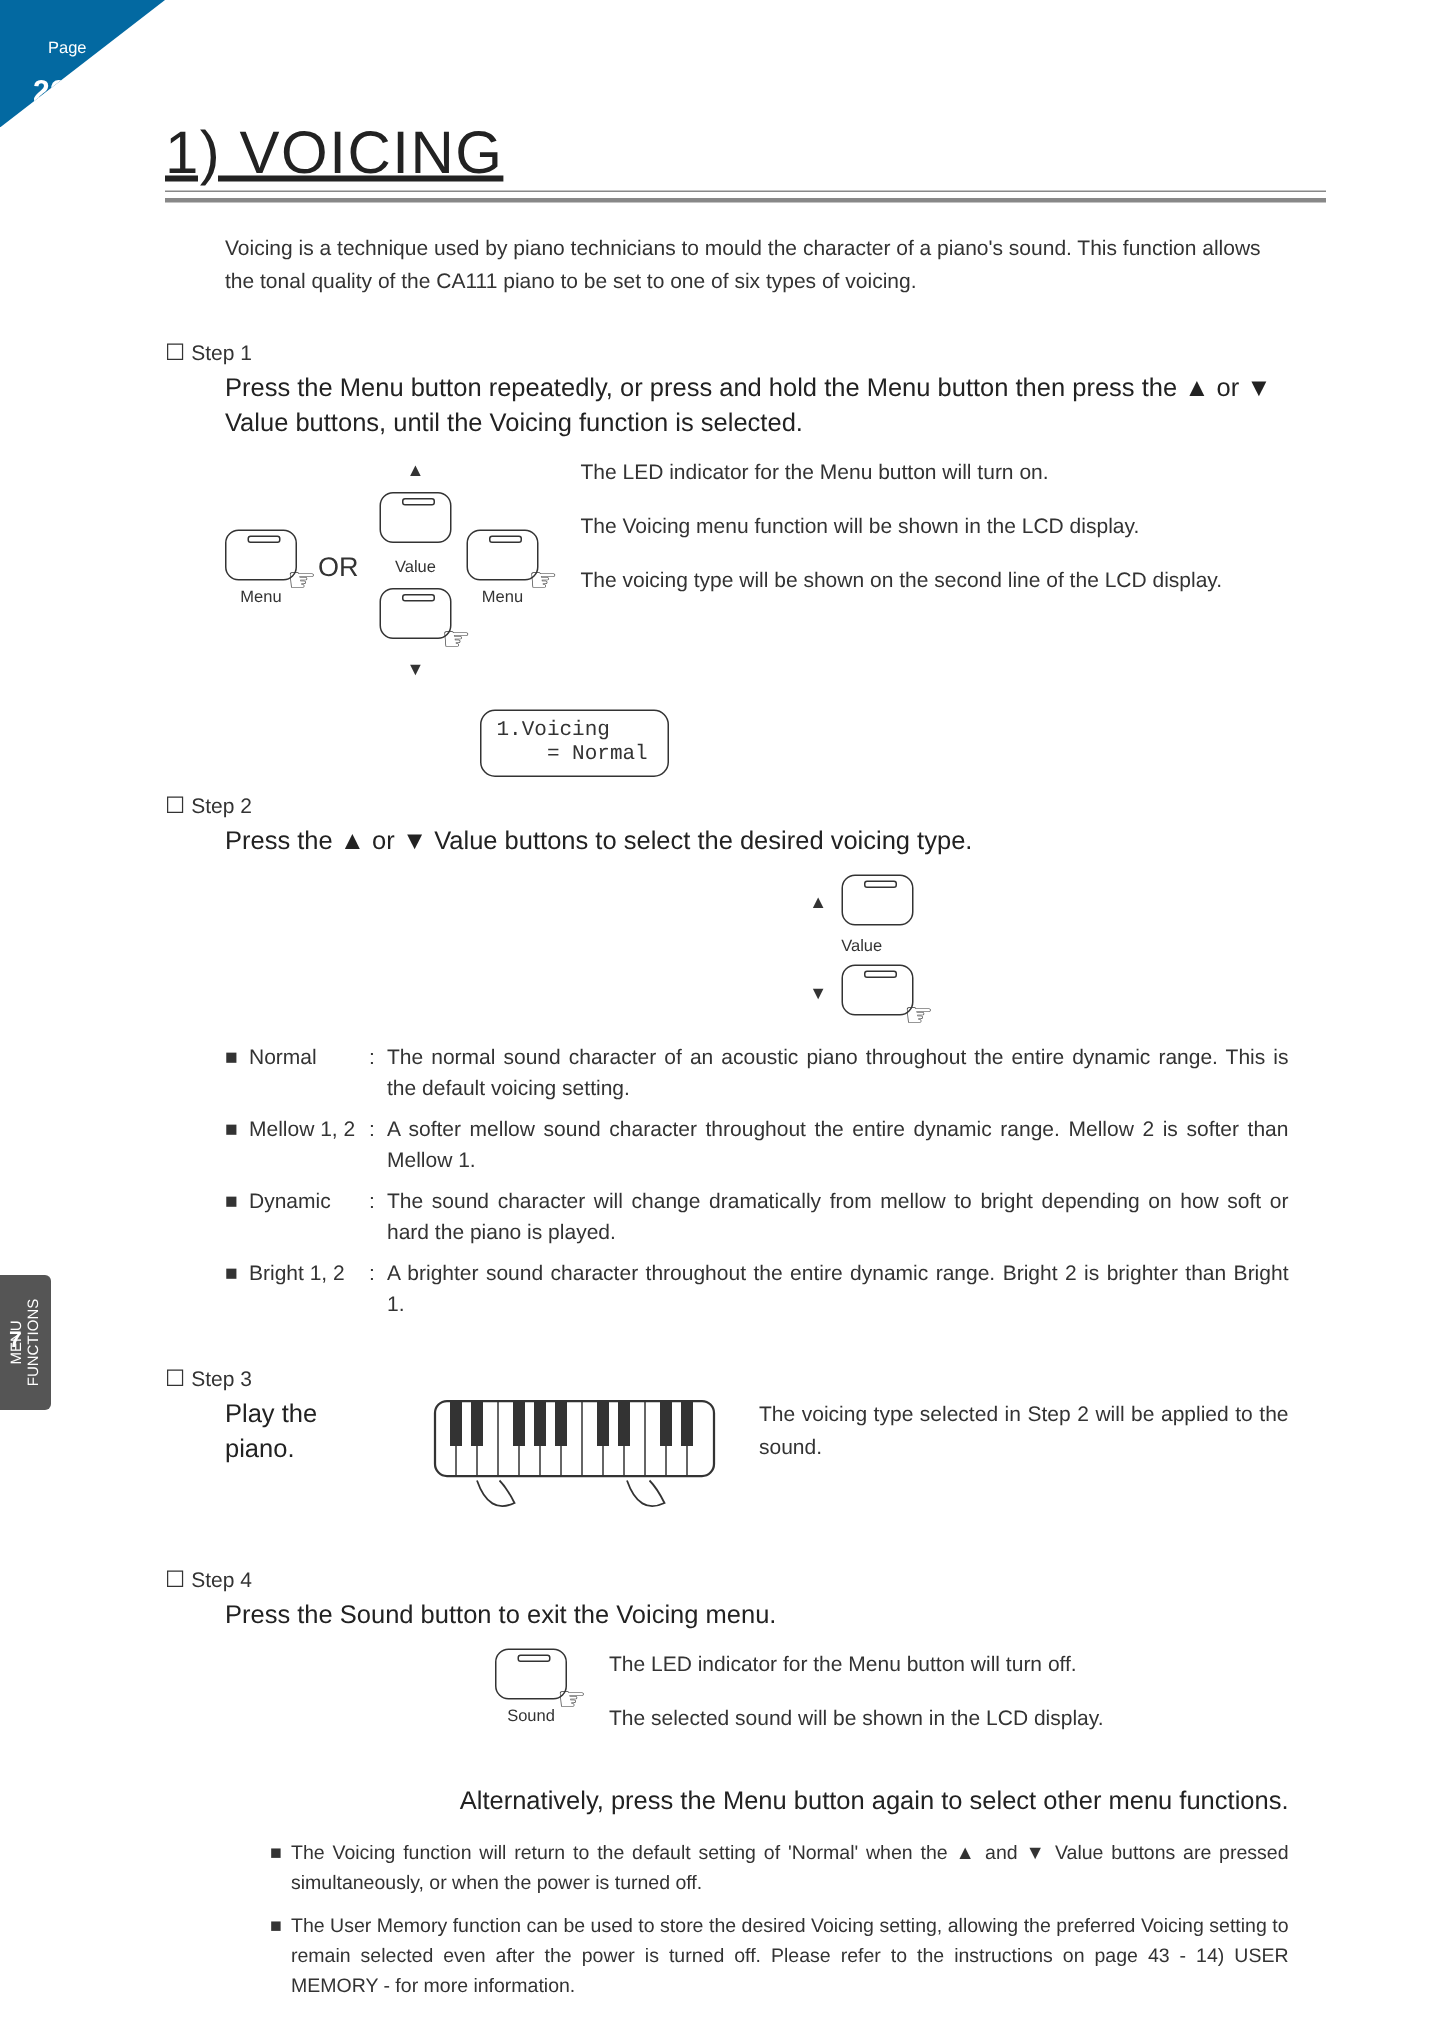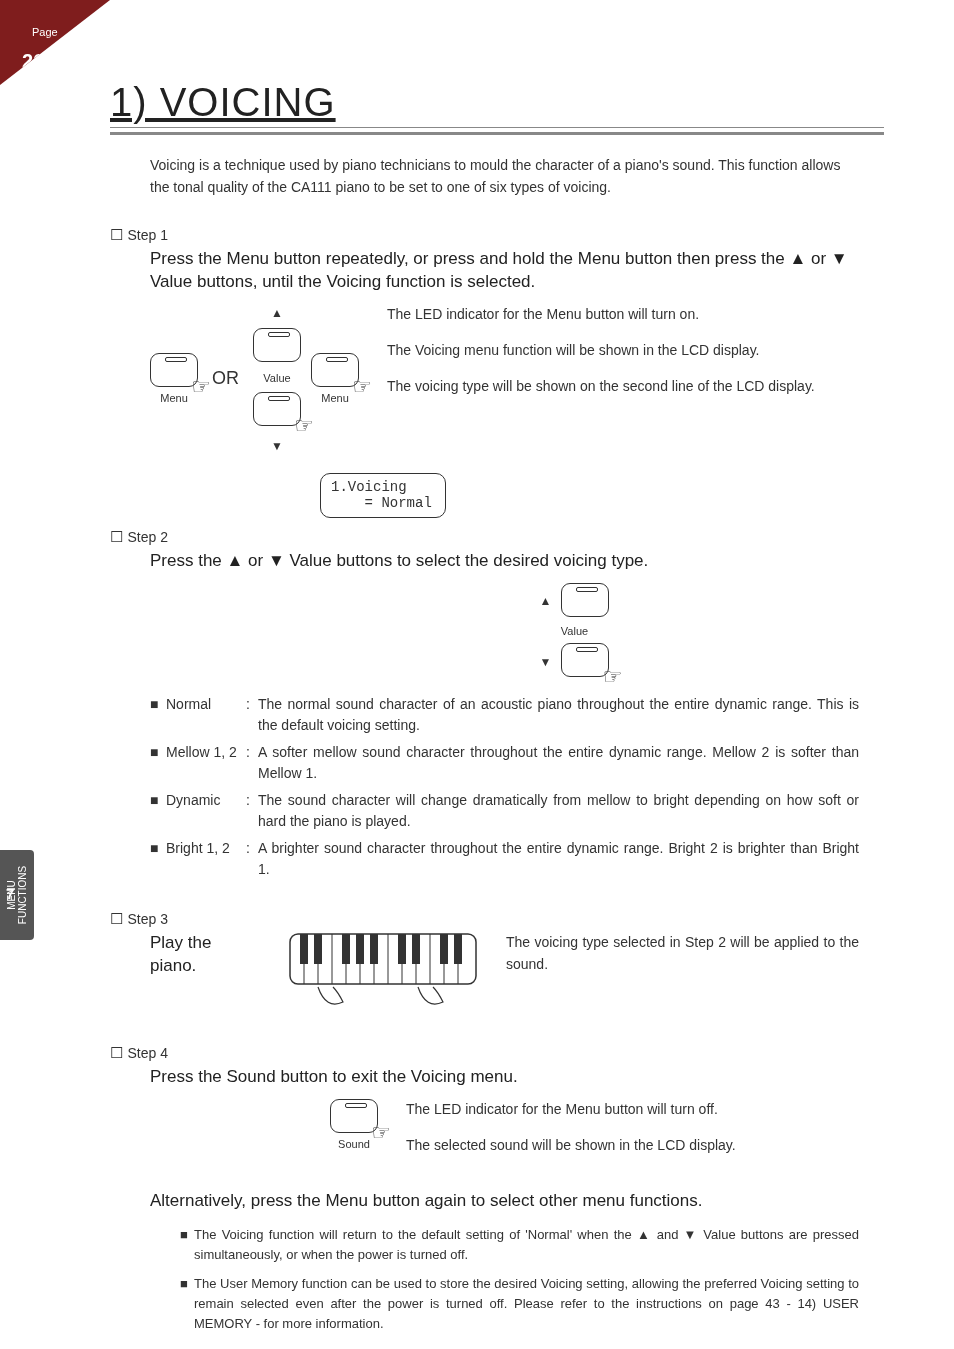--- a/index.html
+++ b/index.html
@@ -9,21 +9,21 @@
     background: #fff;
     width: 954px;
     height: 1349px;
     position: relative;
     font-size: 14px;
   }
   .corner-tab {
     position: absolute;
     top: 0; left: 0;
     width: 110px; height: 85px;
-    background: #7f1d1d;
+    background: #0369a1;
     clip-path: polygon(0 0, 100% 0, 0 100%);
     color: #fff;
   }
   .corner-tab .lbl {
     position: absolute;
     top: 26px; left: 32px;
     font-size: 11px;
   }
   .corner-tab .num {
     position: absolute;
@@ -367,21 +367,21 @@
         <span class="btn"><span class="hand">☞</span></span>
       </div>
       <div class="btn-lbl">Sound</div>
     </div>
     <div class="sidecol">
       <p>The LED indicator for the Menu button will turn off.</p>
       <p>The selected sound will be shown in the LCD display.</p>
     </div>
   </div>
 
-  <p class="step-body" style="margin-top:10px;">Alternatively, press the Menu button again to select other menu functions.</p>
+  <p class="step-body" style="margin-top:10px;text-align:right;">Alternatively, press the Menu button again to select other menu functions.</p>
 
   <div class="notes">
     <div class="nrow">
       <span class="bullet">■</span>
       <span class="ntxt">The Voicing function will return to the default setting of 'Normal' when the ▲ and ▼ Value buttons are pressed simultaneously, or when the power is turned off.</span>
     </div>
     <div class="nrow">
       <span class="bullet">■</span>
       <span class="ntxt">The User Memory function can be used to store the desired Voicing setting, allowing the preferred Voicing setting to remain selected even after the power is turned off.  Please refer to the instructions on page 43 - 14) USER MEMORY - for more information.</span>
     </div>

